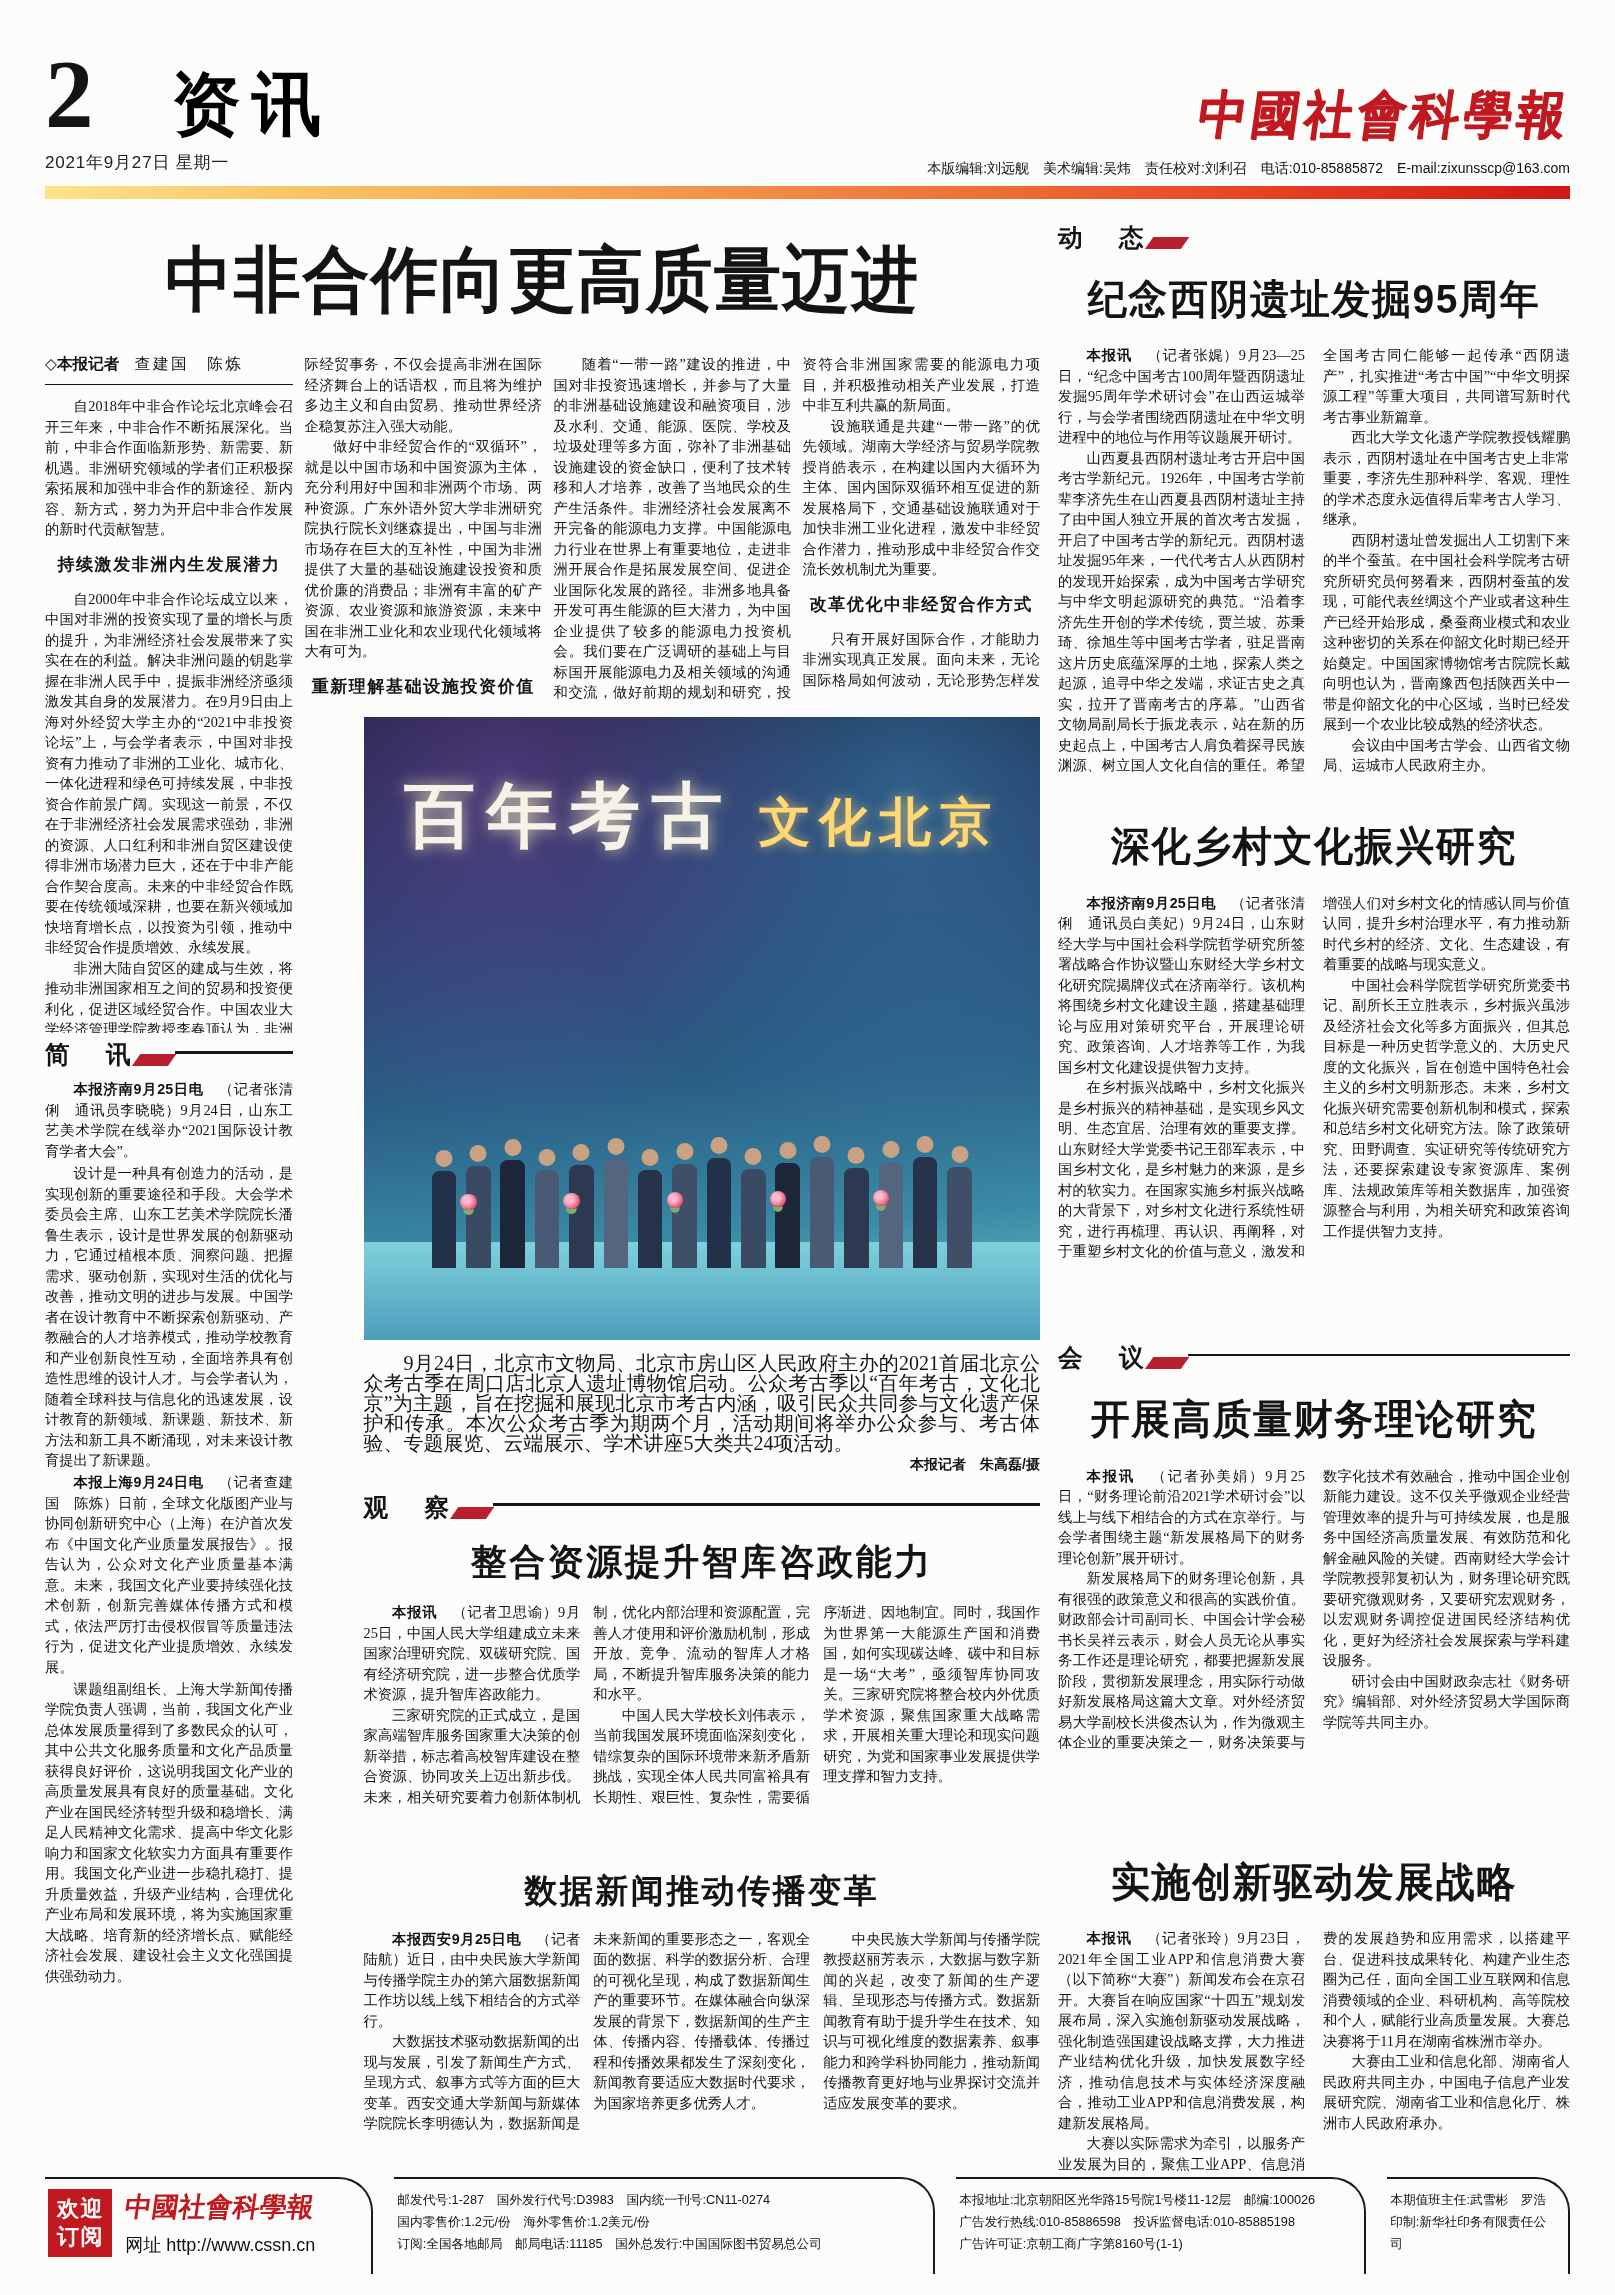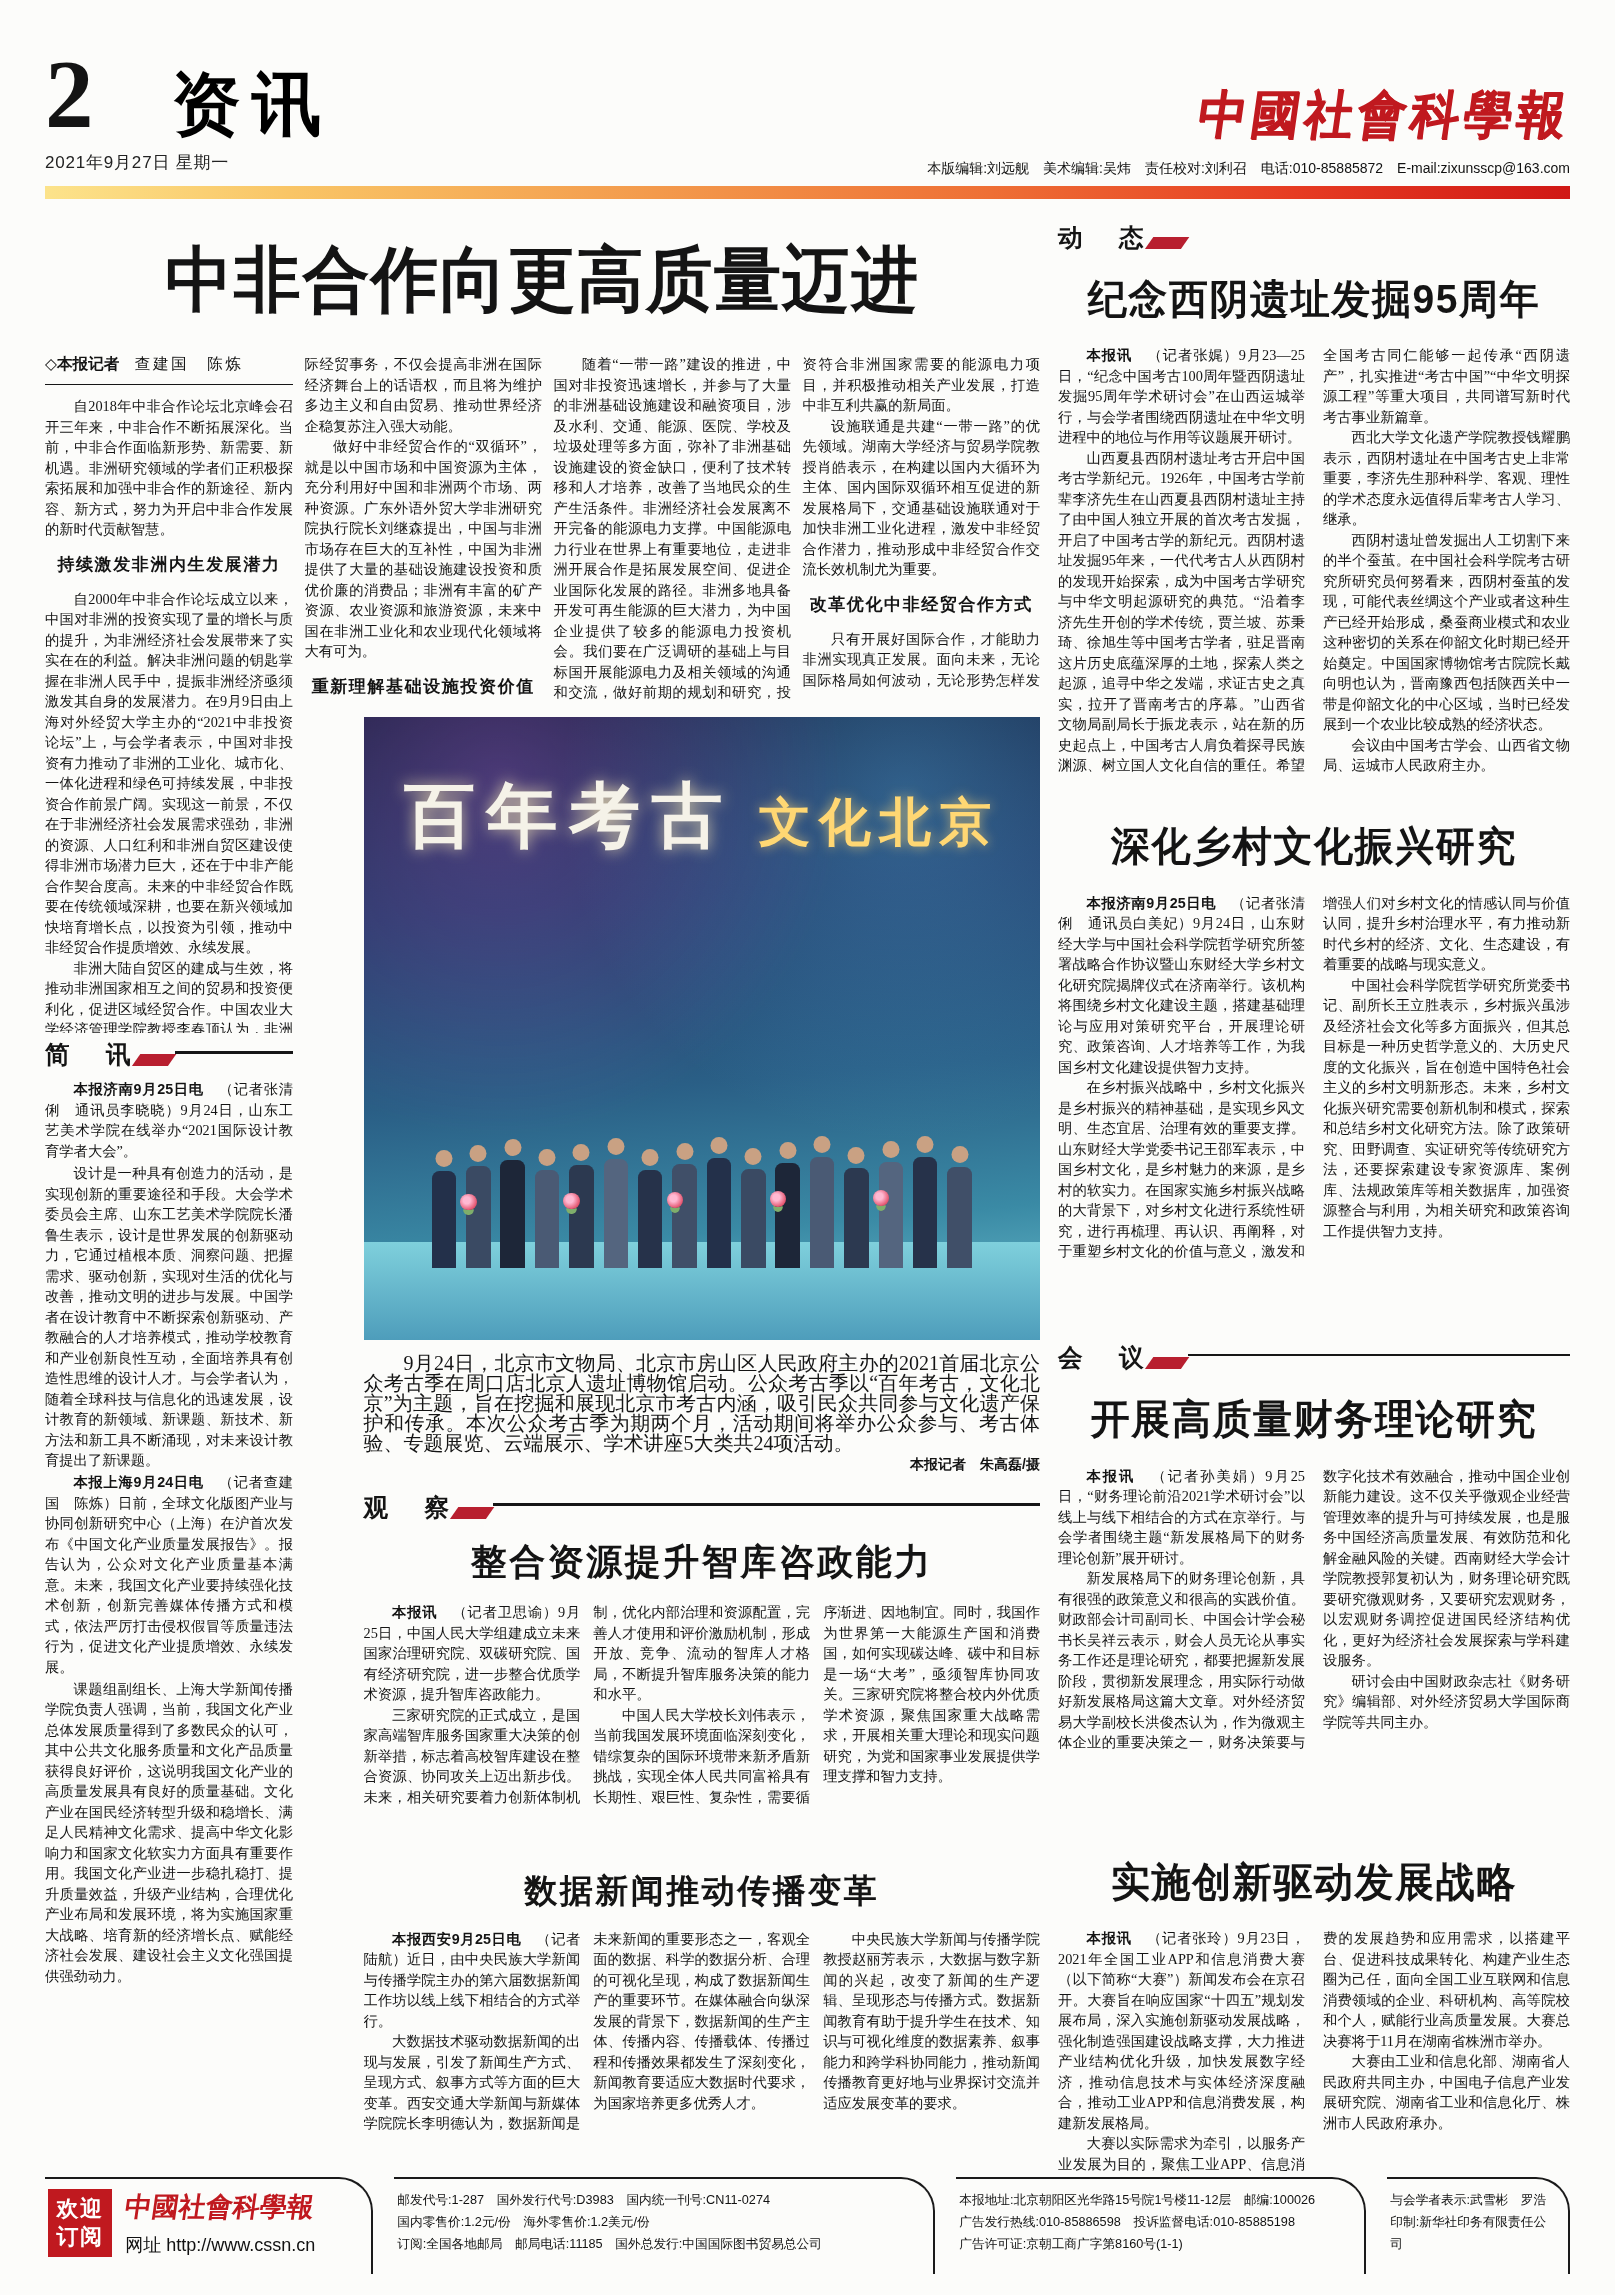--- a/index.html
+++ b/index.html
@@ -101,21 +101,21 @@
   
   .footer { position:absolute; left:45px; right:45px; bottom:21px; display:flex; gap:21px;
             font-family:"Liberation Sans",sans-serif; }
   .fbox { border-top:2px solid #1a1a1a; border-right:2px solid #1a1a1a;
           border-top-right-radius:34px; height:97px; padding:9.8px 21px 0 3.3px; }
   .fbox.b1 { width:328px; display:flex; gap:13px; align-items:flex-start; }
   .fbox.b2 { width:541px; }
   .fbox.b3 { width:410px; }
   .fbox.b4 { flex:1; }
   .subscribe { background:#c0191f; color:#fff; font-weight:900; font-size:22px; line-height:1.25;
-               padding:6.6px 8.2px; letter-spacing:1.6px; width:64px; text-align:left; }
+               padding:6.6px 8.2px; letter-spacing:1.6px; width:64px; text-align:right; }
   .fbrand { color:#c0191f; font-size:27px; font-weight:700; transform:skewX(-8deg);
             font-family:"Liberation Serif",serif; white-space:nowrap; }
   .fsite { font-size:18px; margin-top:8.2px; color:#111; }
   .fline { font-size:12.7px; line-height:22px; color:#111; text-indent:0; text-align:left; }
 </style>
 </head>
 <body>
 
 <div class="page">
 
@@ -296,18 +296,18 @@
         <div class="fline">邮发代号:1-287　国外发行代号:D3983　国内统一刊号:CN11-0274</div>
         <div class="fline">国内零售价:1.2元/份　海外零售价:1.2美元/份</div>
         <div class="fline">订阅:全国各地邮局　邮局电话:11185　国外总发行:中国国际图书贸易总公司</div>
       </div>
     <div class="fbox b3">
         <div class="fline">本报地址:北京朝阳区光华路15号院1号楼11-12层　邮编:100026</div>
         <div class="fline">广告发行热线:010-85886598　投诉监督电话:010-85885198</div>
         <div class="fline">广告许可证:京朝工商广字第8160号(1-1)</div>
       </div>
     <div class="fbox b4">
-        <div class="fline">与会学者表示:武雪彬　罗浩</div>
+        <div class="fline">本期值班主任:武雪彬　罗浩</div>
         <div class="fline">印制:新华社印务有限责任公司</div>
       </div>
   </div>
 </div>
 
 
 </body></html>

